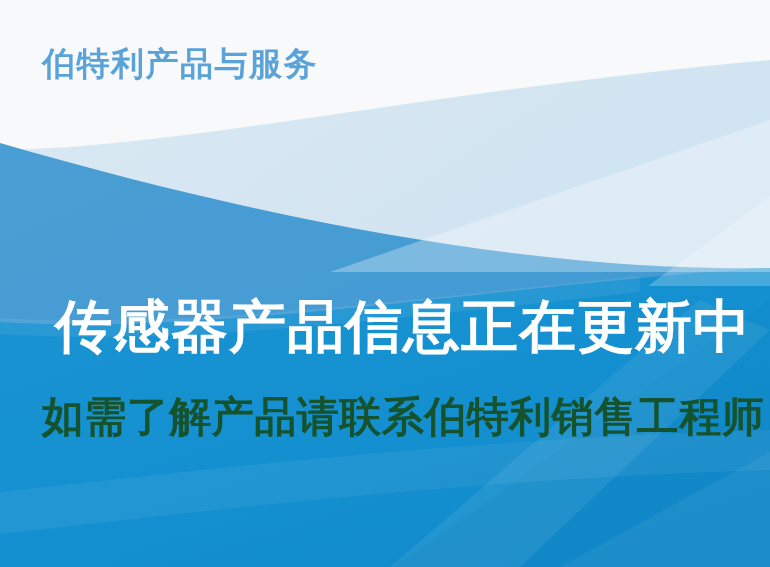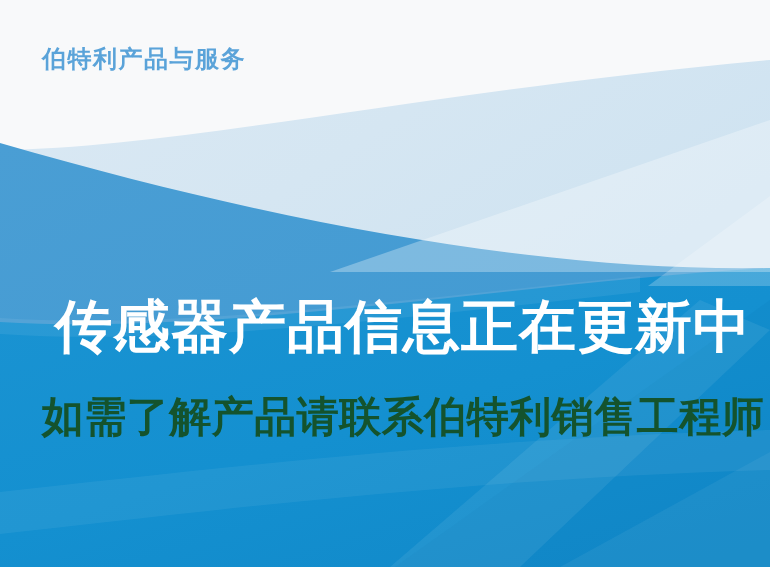--- a/index.html
+++ b/index.html
@@ -27,21 +27,21 @@
     height: 567px;
     pointer-events: none;
   }
 
   
   #brand-heading {
     position: absolute;
     left: 42px;
     top: 46px;
     margin: 0;
-    font-size: 24px;
+    font-size: 33px;
     font-weight: bold;
     line-height: 1.1;
     letter-spacing: 1.5px;
     color: #5aa3d9;
     white-space: nowrap;
     z-index: 5;
   }
 
   
   #message-block {

